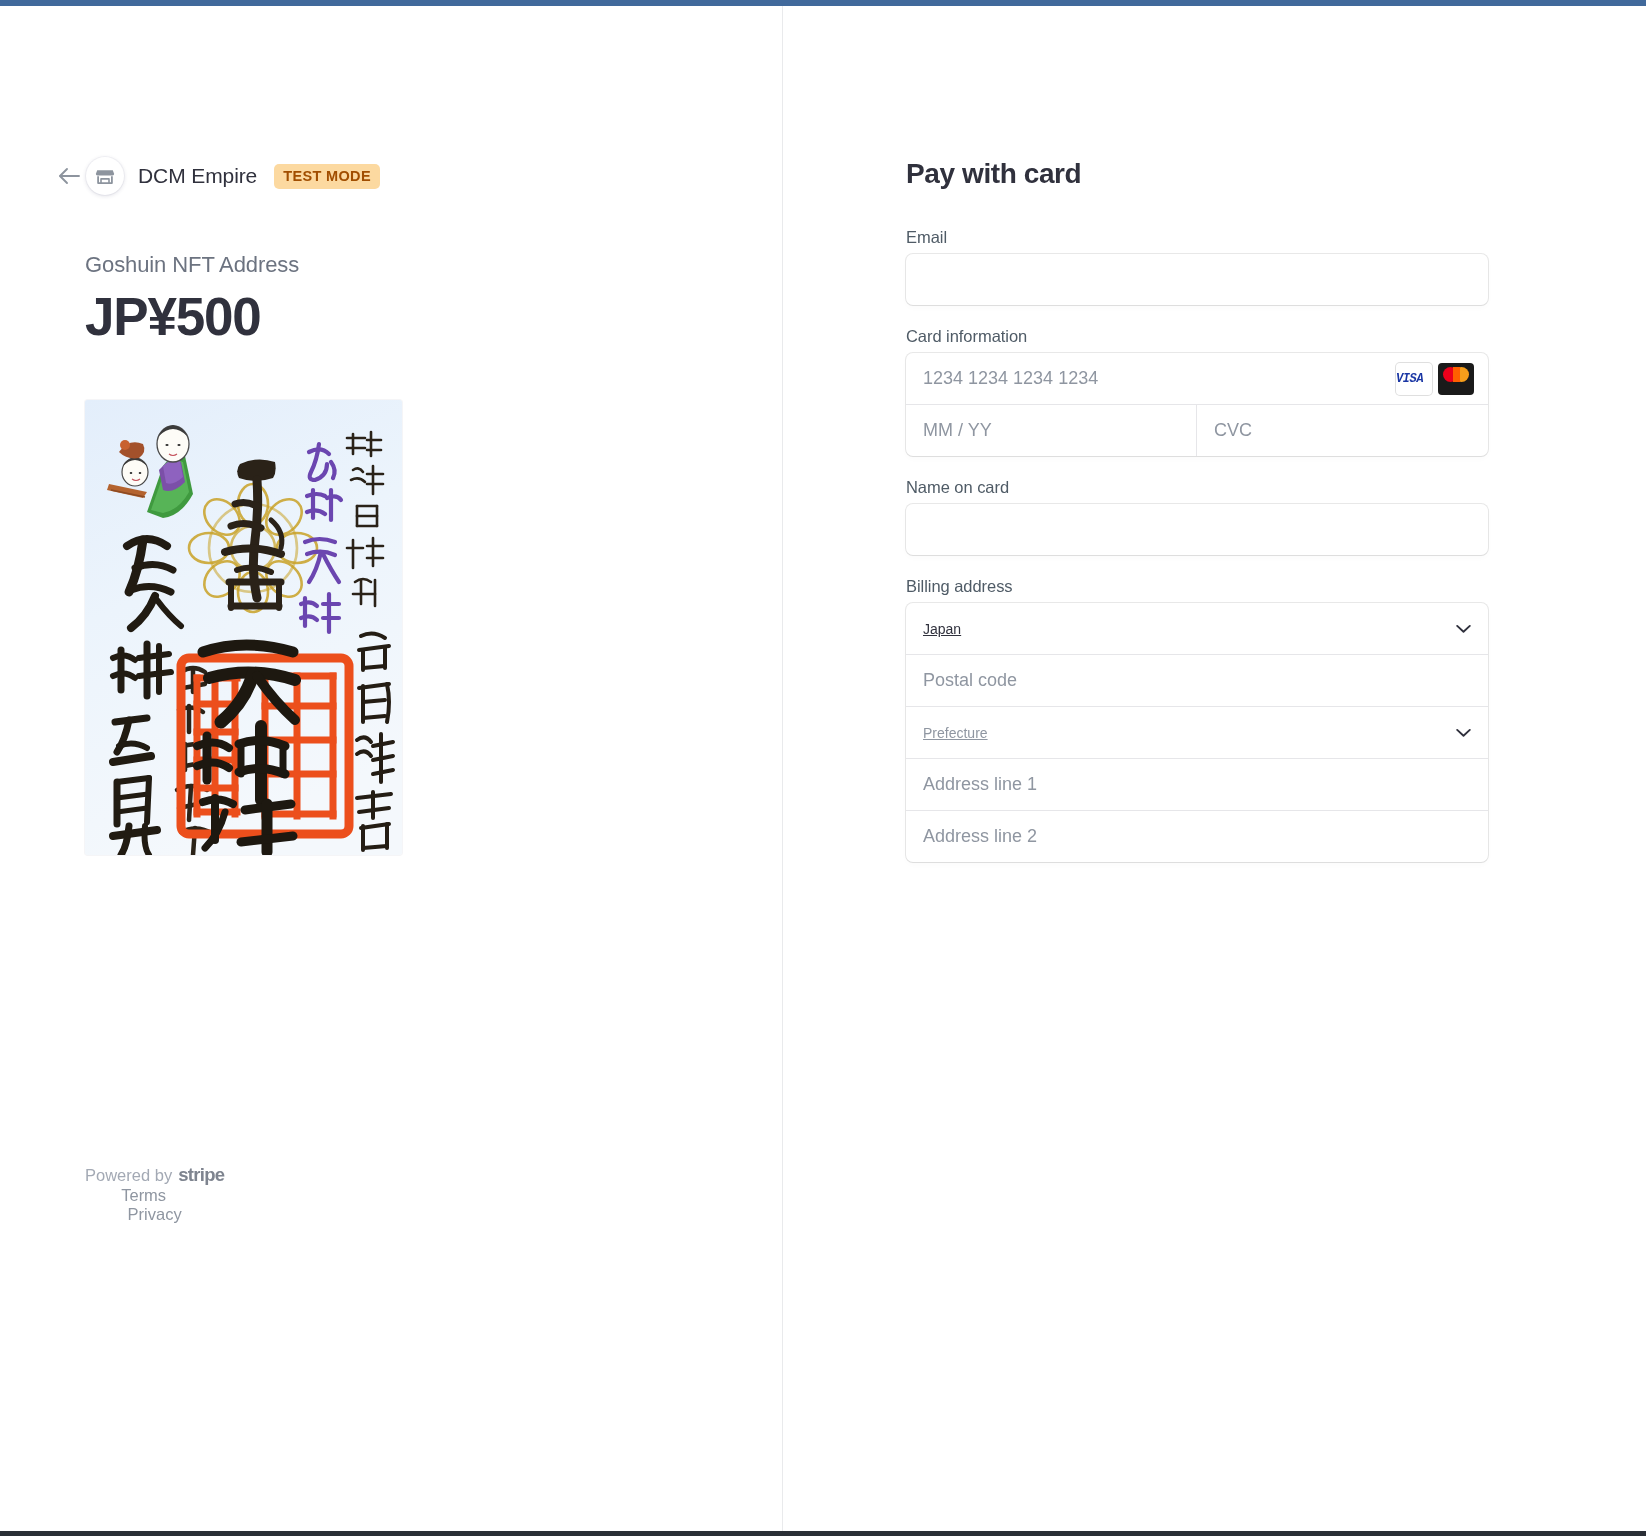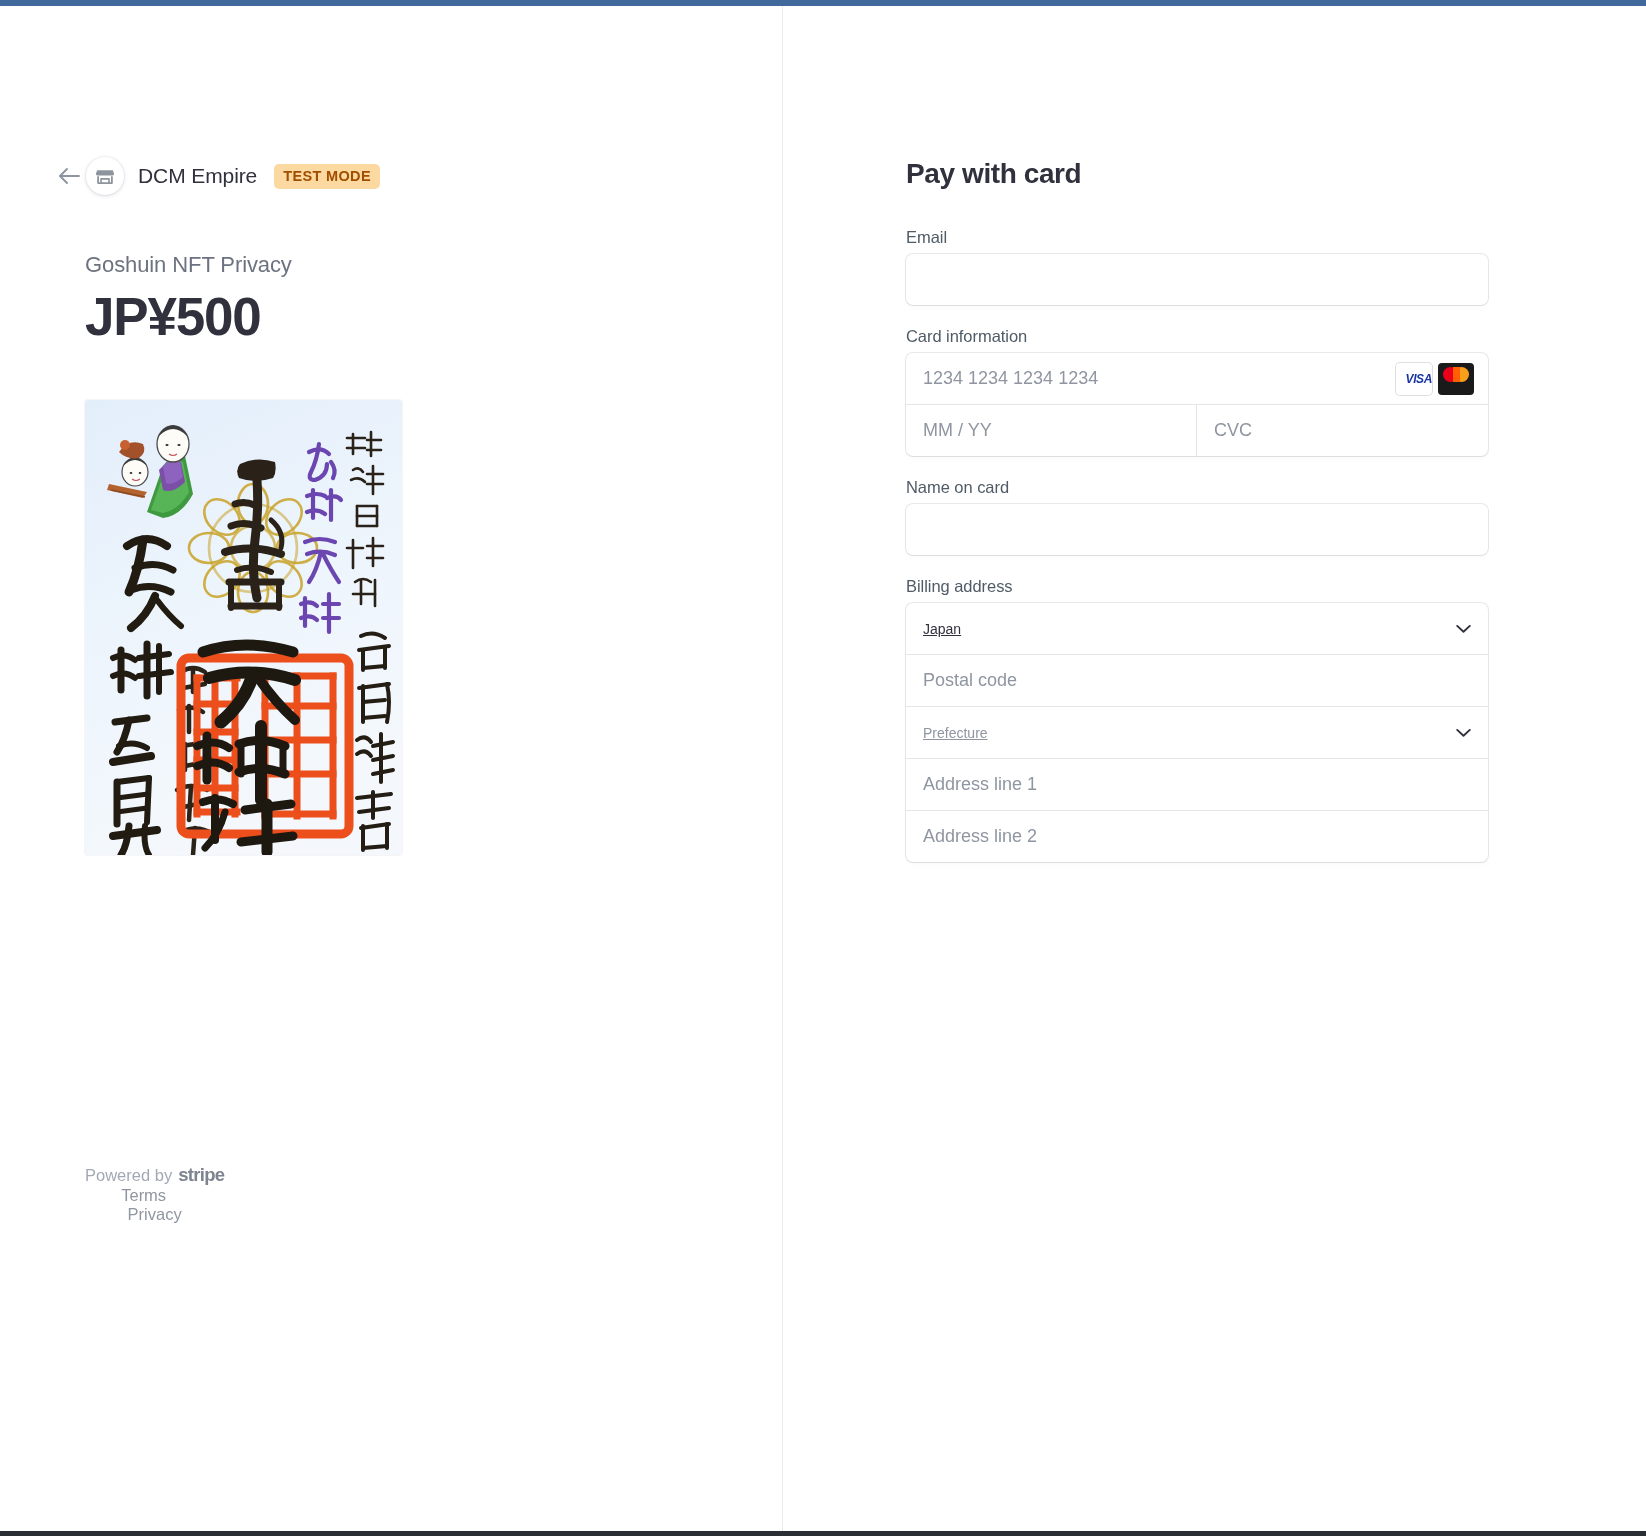--- a/index.html
+++ b/index.html
@@ -216,22 +216,23 @@
   #card-brands {
     display: flex;
     align-items: center;
     gap: 6px;
     padding-right: 14px;
     flex: 0 0 auto;
   }
   .brand-badge {
     width: 36px; height: 32px;
     border-radius: 4px;
-    display: flex; align-items: center; justify-content: flex-end;
+    display: flex; align-items: center; justify-content: flex-start;
     overflow: hidden;
+    font-family: Liberation Mono, monospace;
   }
   #visa-badge {
     background: #ffffff;
     box-shadow: 0 0 0 1px rgba(26,26,26,.14);
   }
   #visa-badge span {
     font-size: 12px;
     font-weight: bold;
     font-style: italic;
     color: #1a36a4;
@@ -324,21 +325,21 @@
               <path d="M2.2 3.2h15.6l1.1 3.1a1.6 1.6 0 0 1-1.5 2.1H2.6A1.6 1.6 0 0 1 1.1 6.3L2.2 3.2z" fill="#8d949e"></path>
               <path d="M3.1 9.2v6.9h13.8V9.2" stroke="#8d949e" stroke-width="1.8" stroke-linejoin="round"></path>
               <path d="M6 16.1v-4.2h8v4.2" stroke="#8d949e" stroke-width="1.6" stroke-linejoin="round" fill="none"></path>
             </svg>
           </div>
 
           <div id="merchant-name">DCM Empire</div>
           <div id="test-mode-badge">TEST MODE</div>
         </div>
 
-        <div id="product-name">Goshuin NFT Privacy</div>
+        <div id="product-name">Goshuin NFT Address</div>
         <div id="product-amount">JP¥500</div>
 
         <div id="product-image">
           <svg viewBox="0 0 317 455" xmlns="http://www.w3.org/2000/svg">
             <defs>
               <linearGradient id="paperGrad" x1="0" y1="0" x2="0.3" y2="1">
                 <stop offset="0%" stop-color="#e3eefb"></stop>
                 <stop offset="45%" stop-color="#ecf4fc"></stop>
                 <stop offset="100%" stop-color="#f4f8fc"></stop>
               </linearGradient>

